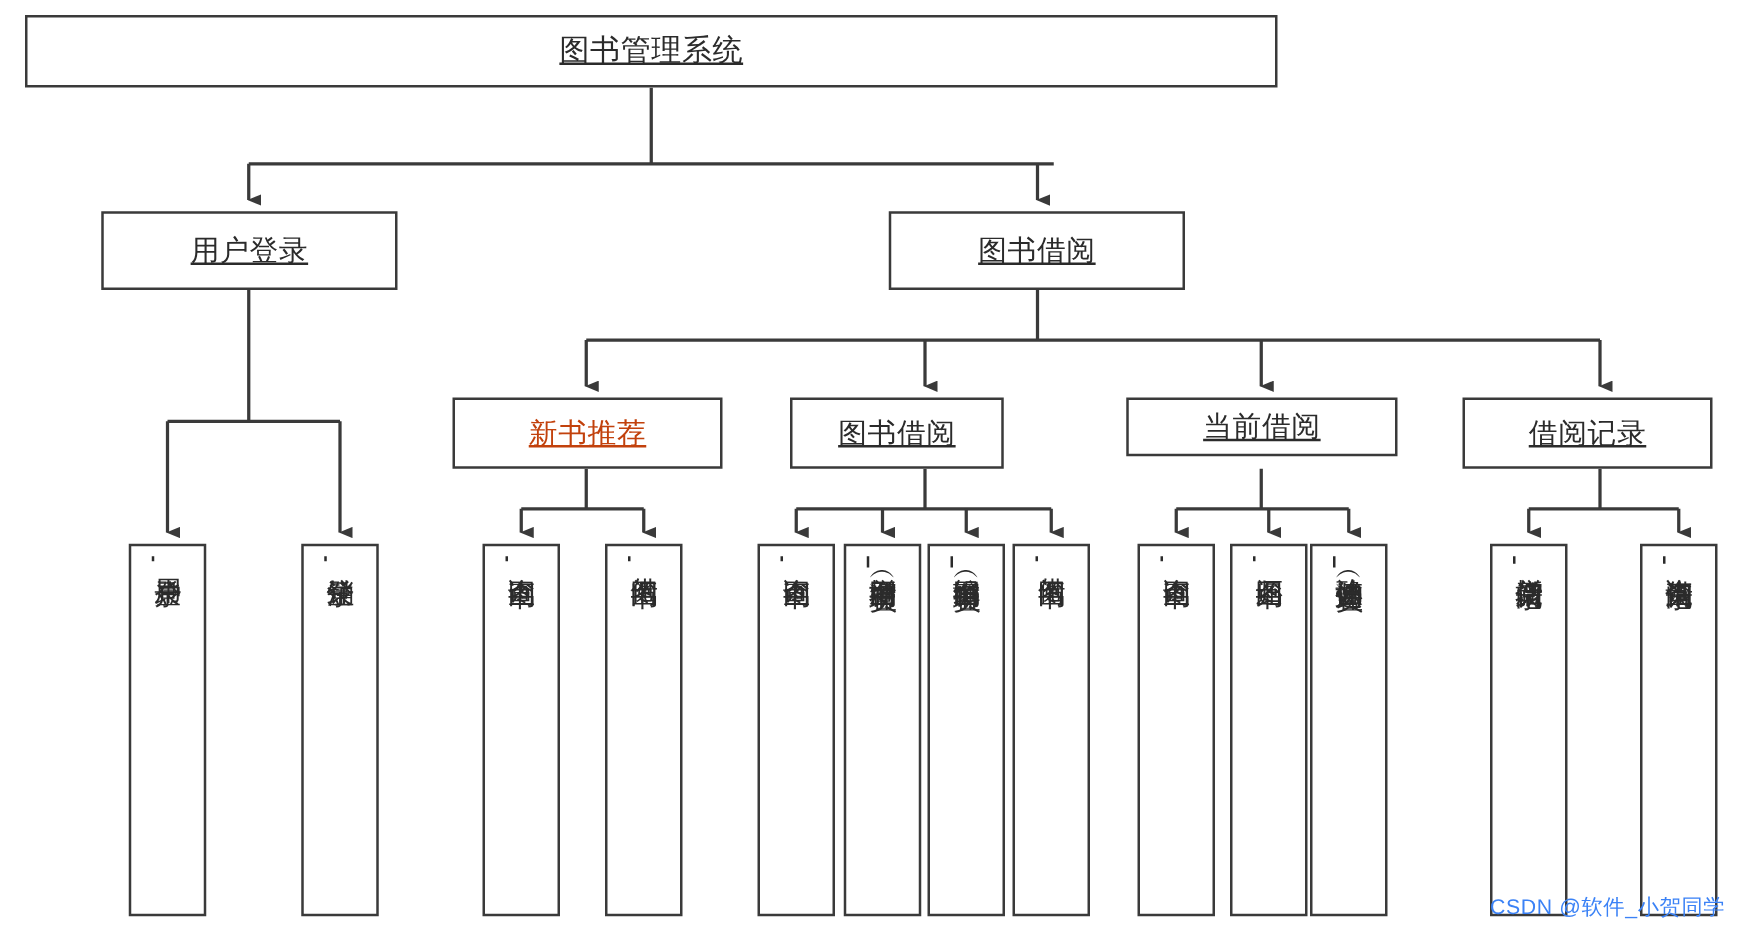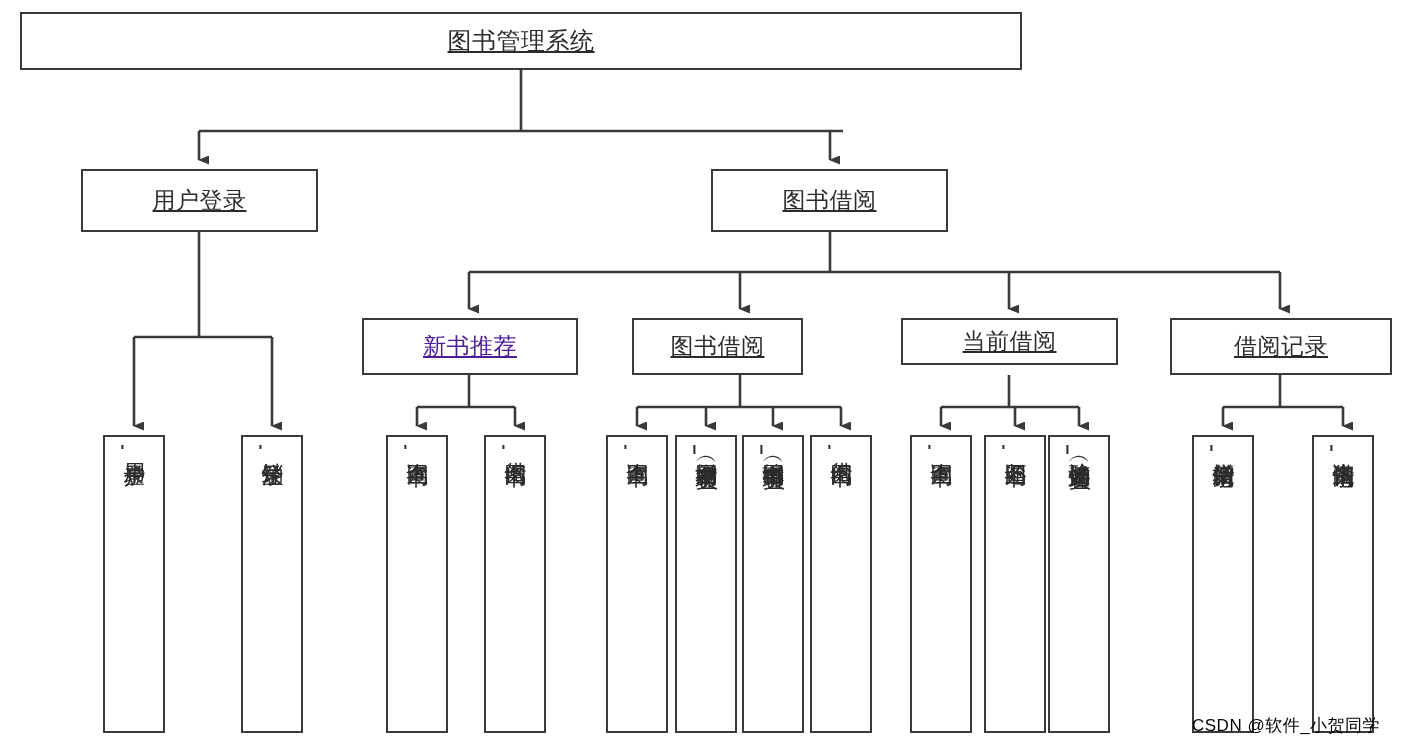--- a/index.html
+++ b/index.html
@@ -56,21 +56,21 @@
     text-orientation: upright;
     font-size: 22px;
     line-height: 1.22;
     letter-spacing: 1px;
     color: #2b2b2b;
     white-space: nowrap;
   }
   .watermark {
     position: absolute;
     font-size: 17px;
-    color: #000000;
+    color: #3b82f6;
     letter-spacing: 0.5px;
     white-space: nowrap;
     user-select: none;
   }
 </style>
 </head>
 <body>
 
 <div id="diagram-root" style="background: rgb(255, 255, 255);">
 
@@ -123,24 +123,24 @@
       <path d="M1223,407 L1223,426" marker-end="url(#arrow)"></path>
       <path d="M1343,407 L1343,426" marker-end="url(#arrow)"></path>
     </g>
   </svg>
 
   <div class="node horiz title-node" style="left: 20px; top: 12px; width: 1002px; height: 58px; border-color: rgb(58, 58, 58); background: rgb(255, 255, 255); color: rgb(43, 43, 43);">图书管理系统</div>
 
   <div class="node horiz" style="left: 81px; top: 169px; width: 237px; height: 63px; border-color: rgb(58, 58, 58); background: rgb(255, 255, 255); color: rgb(43, 43, 43);">用户登录</div>
   <div class="node horiz" style="left: 711px; top: 169px; width: 237px; height: 63px; border-color: rgb(58, 58, 58); background: rgb(255, 255, 255); color: rgb(43, 43, 43);">图书借阅</div>
 
-  <div class="node horiz" style="left: 362px; top: 318px; width: 216px; height: 57px; border-color: rgb(58, 58, 58); background: rgb(255, 255, 255); color: #4c1d95;">新书推荐</div>
+  <div class="node horiz" style="left: 362px; top: 318px; width: 216px; height: 57px; border-color: rgb(58, 58, 58); background: rgb(255, 255, 255); color: #c2410c;">新书推荐</div>
   <div class="node horiz" style="left: 632px; top: 318px; width: 171px; height: 57px; border-color: rgb(58, 58, 58); background: rgb(255, 255, 255); color: rgb(43, 43, 43);">图书借阅</div>
   <div class="node horiz" style="left: 901px; top: 318px; width: 217px; height: 47px; border-color: rgb(58, 58, 58); background: rgb(255, 255, 255); color: rgb(43, 43, 43);">当前借阅</div>
-  <div class="node horiz" style="left: 1170px; top: 318px; width: 222px; height: 57px; border-color: rgb(58, 58, 58); background: rgb(255, 255, 255); color: rgb(43, 43, 43);">借阅记录</div>
+  <div class="node horiz" style="left: 1170px; top: 318px; width: 200px; height: 57px; border-color: rgb(58, 58, 58); background: rgb(255, 255, 255); color: rgb(43, 43, 43);">借阅记录</div>
 
   <div class="node leaf" style="left: 103px; top: 435px; width: 62px; height: 298px; border-color: rgb(58, 58, 58); background: rgb(255, 255, 255); color: rgb(43, 43, 43);">
     <span class="vtext">用户登录</span>
   </div>
   <div class="node leaf" style="left: 241px; top: 435px; width: 62px; height: 298px; border-color: rgb(58, 58, 58); background: rgb(255, 255, 255); color: rgb(43, 43, 43);">
     <span class="vtext">注销登录</span>
   </div>
   <div class="node leaf" style="left: 386px; top: 435px; width: 62px; height: 298px; border-color: rgb(58, 58, 58); background: rgb(255, 255, 255); color: rgb(43, 43, 43);">
     <span class="vtext">查询图书</span>
   </div>

